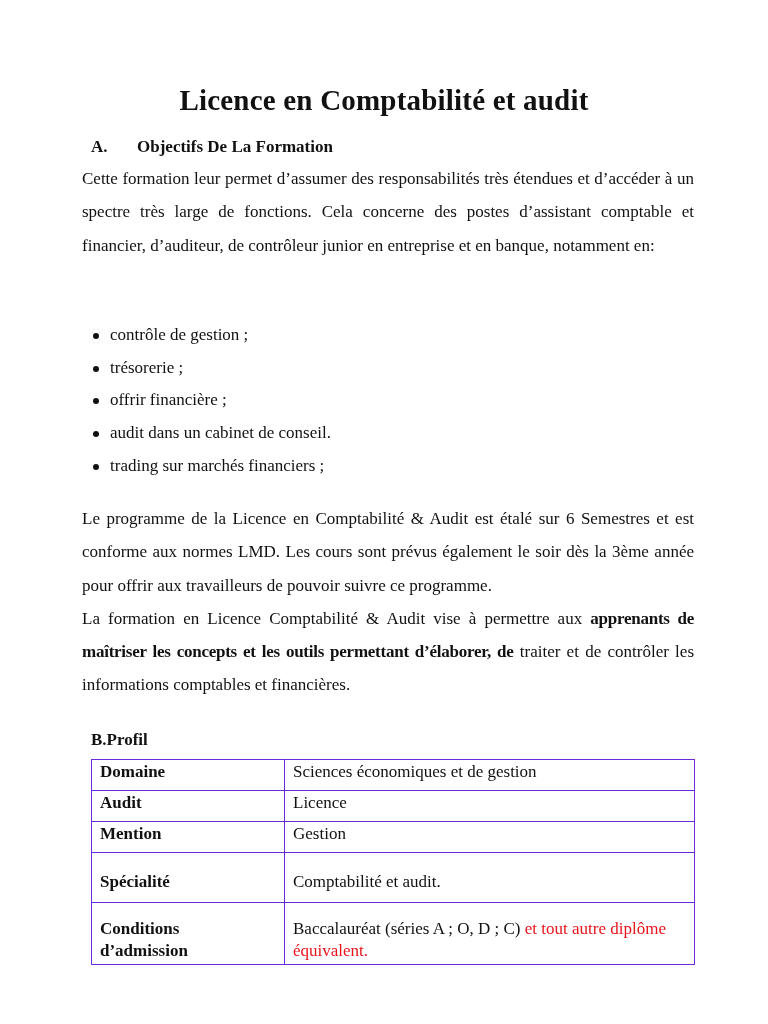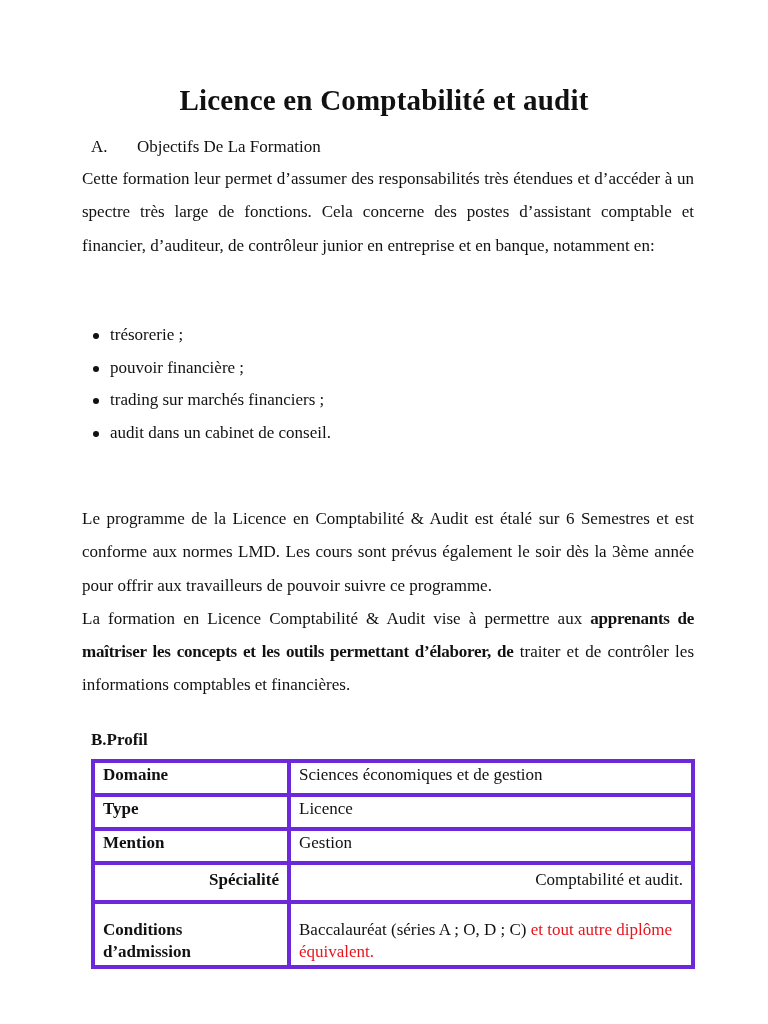--- a/index.html
+++ b/index.html
@@ -1,79 +1,80 @@
 <!DOCTYPE html>
 <html><head>
 <meta charset="utf-8">
 <style>
   html, body { margin:0; padding:0; background:#ffffff; }
   body { width:768px; height:1024px; overflow:hidden; position:relative;
          font-family:"Liberation Serif", serif; color:#111; }
   .title { position:absolute; top:84px; left:0; width:768px; text-align:center;
            font-size:29px; font-weight:bold; letter-spacing:0.2px; }
-  .heading-a { position:absolute; top:137px; left:91px; font-size:17px; font-weight:normal; }
+  .heading-a { position:absolute; top:137px; left:91px; font-size:17px; font-weight:bold; }
   .heading-a .num { display:inline-block; width:46px; }
   .para { position:absolute; left:82px; width:612px; font-size:17px; line-height:33.3px;
           text-align:justify; }
   .p1 { top:162px; }
   .bullets { position:absolute; top:319px; left:91px; margin:0; padding:0; list-style:none;
              font-size:17px; }
   .bullets li { height:32.7px; line-height:32.7px; position:relative; padding-left:19px; }
   .bullets li .dot { position:absolute; left:2px; top:14px; width:6px; height:6px;
                      border-radius:50%; background:#111; }
   .p2 { top:502px; }
   .p2 .heavy { font-weight:bold; letter-spacing:-0.25px; }
   .heading-b { position:absolute; top:730px; left:91px; font-size:17px; font-weight:bold;text-align:center; }
   table.profil { position:absolute; top:759px; left:91px; width:604px; border-collapse:collapse;
                  font-size:17px; }
-  table.profil td { border:4px solid #6d28d9; padding:2px 8px; vertical-align:top; }
+  table.profil td { border:1px solid #6d28d9; padding:2px 8px; vertical-align:top; }
   table.profil td.k { width:176px; font-weight:bold; }
   table.profil tr.r1 td, table.profil tr.r2 td, table.profil tr.r3 td { height:26px; }
-  table.profil tr.r4 td { height:28px; padding-top:5px;text-align:right; }
+  table.profil tr.r4 td { height:28px; padding-top:19px; }
   table.profil tr.r5 td { height:42px; line-height:22px; padding-top:15px; }
   .red { color:#e8141c; }
 </style>
 </head>
 <body>
 
 <div>
   <div class="title">Licence en Comptabilité et audit</div>
 
   <div class="heading-a">
     <span class="num">A.</span><span>Objectifs De La Formation</span>
   </div>
 
   <div class="para p1">Cette formation leur permet d’assumer des responsabilités très étendues et d’accéder à un spectre très large de fonctions. Cela concerne des postes d’assistant comptable et financier, d’auditeur, de contrôleur junior en entreprise et en banque, notamment en:</div>
 
   <ul class="bullets">
+    <li><span class="dot"></span><span>contrôle de gestion ;</span></li>
     <li><span class="dot"></span><span>trésorerie ;</span></li>
-    <li><span class="dot"></span><span>pouvoir financière ;</span></li>
+    <li><span class="dot"></span><span>offrir financière ;</span></li>
+    <li><span class="dot"></span><span>audit dans un cabinet de conseil.</span></li>
     <li><span class="dot"></span><span>trading sur marchés financiers ;</span></li>
-    <li><span class="dot"></span><span>audit dans un cabinet de conseil.</span></li>
   </ul>
 
   <div class="para p2">
     <div>Le programme de la Licence en Comptabilité &amp; Audit est étalé sur 6 Semestres et est conforme aux normes LMD. Les cours sont prévus également le soir dès la 3ème année pour offrir aux travailleurs de pouvoir suivre ce programme.</div>
     <div>
       <span>La formation en Licence Comptabilité &amp; Audit vise à permettre aux</span>
       <span class="heavy">apprenants de maîtriser les concepts et les outils permettant d’élaborer, de</span>
       <span>traiter et de contrôler les informations comptables et financières.</span>
     </div>
   </div>
 
   <div class="heading-b">B.Profil</div>
 
   <table class="profil">
     <tbody>
         <tr class="r1">
       <td class="k">Domaine</td>
       <td>Sciences économiques et de gestion</td>
     </tr>
     <tr class="r2">
-      <td class="k">Type</td>
+      <td class="k">Audit</td>
       <td>Licence</td>
     </tr>
     <tr class="r3">
       <td class="k">Mention</td>
       <td>Gestion</td>
     </tr>
     <tr class="r4">
       <td class="k">Spécialité</td>
       <td>Comptabilité et audit.</td>
     </tr>

